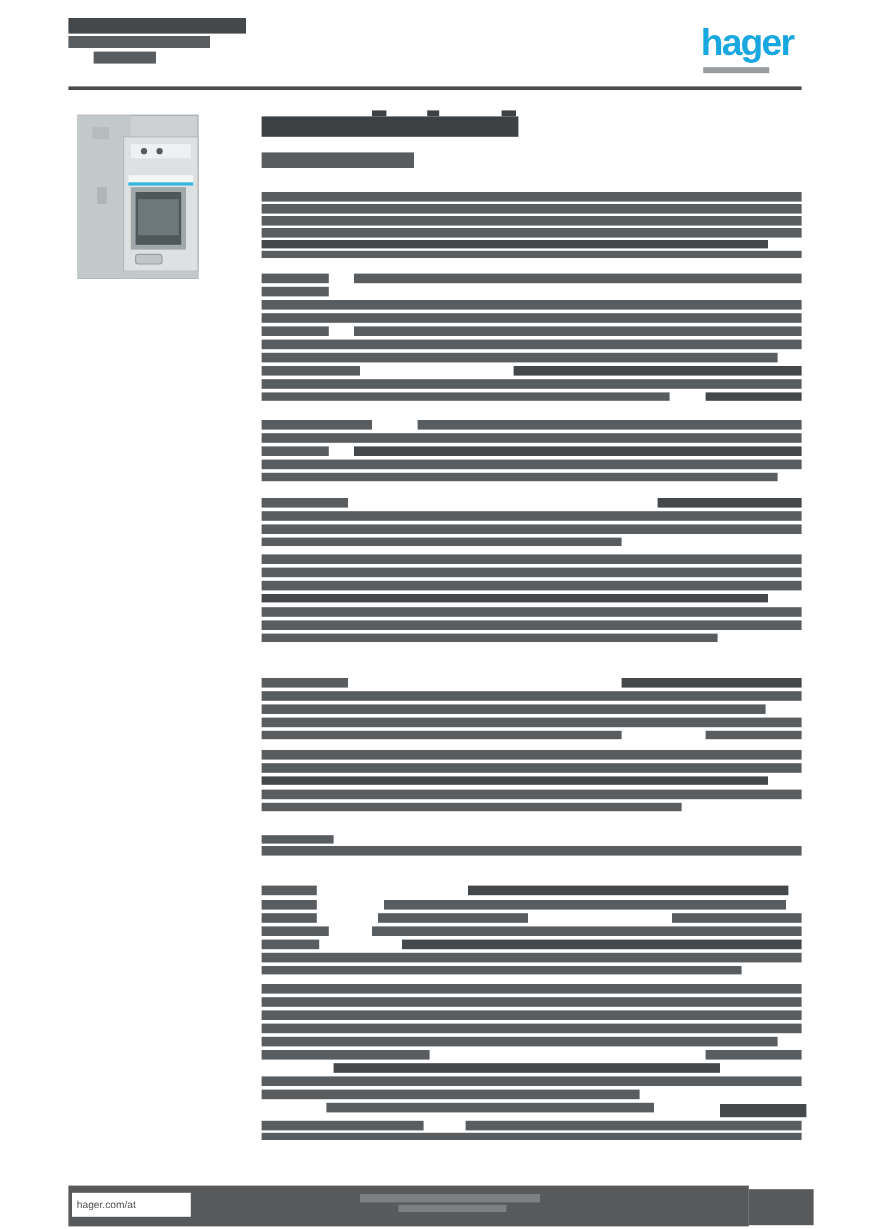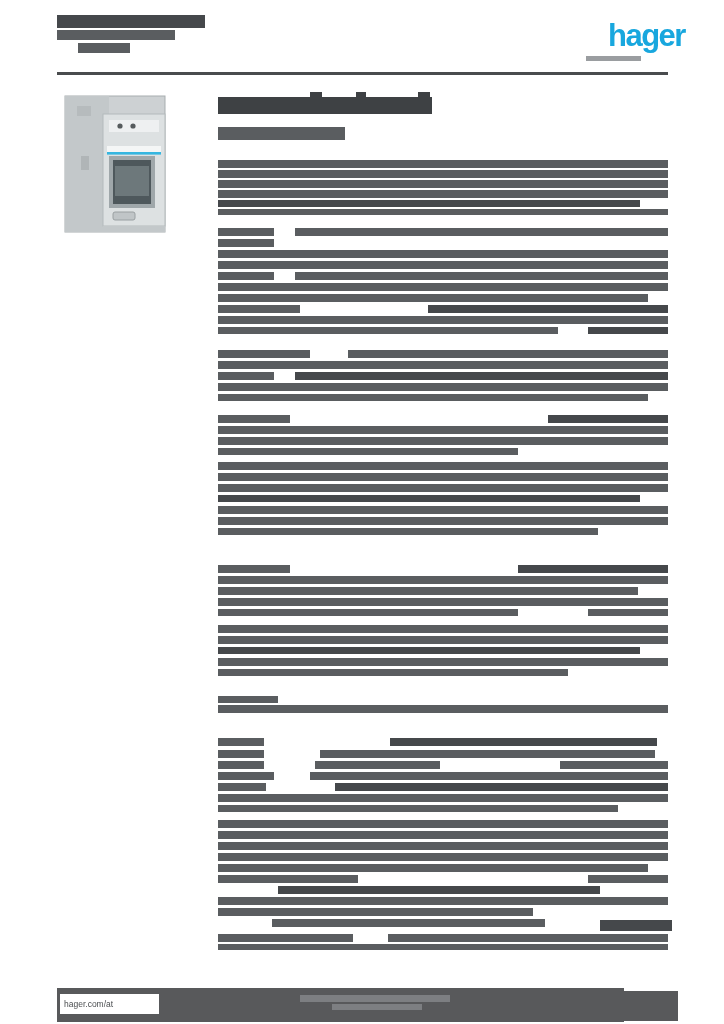--- a/index.html
+++ b/index.html
@@ -14,21 +14,21 @@
   .footer-link{font-size:8.5px;color:#4b4e50;padding-left:4px;white-space:nowrap;}
   .page-block{position:absolute;background:#58595b;}
   .product-img{position:absolute;left:57px;top:90px;}
 </style>
 </head>
 <body>
 
 <div class="page">
 
   <div>
-    <div class="logo" style="color: rgb(24, 167, 222); margin-left: 24px;">hager</div>
+    <div class="logo" style="color: rgb(24, 167, 222);">hager</div>
     <div class="rule" id="header-rule" style="left: 57px; top: 72px; width: 611px; height: 3px; background: rgb(73, 76, 78);"></div>
     <div id="header-bars">
         <div class="bar" style="top: 15px; left: 57px; width: 148px; height: 13px; background: rgb(69, 72, 75);"></div>
         <div class="bar" style="top: 30px; left: 57px; width: 118px; height: 10px; background: rgb(90, 93, 96);"></div>
         <div class="bar" style="top: 43px; left: 78px; width: 52px; height: 10px; background: rgb(90, 93, 96);"></div>
         <div class="bar" style="top: 56px; left: 586px; width: 55px; height: 5px; background: rgb(154, 157, 160);"></div>
       </div>
   </div>
 
   <svg class="product-img" width="124" height="148" viewBox="0 0 124 148">

